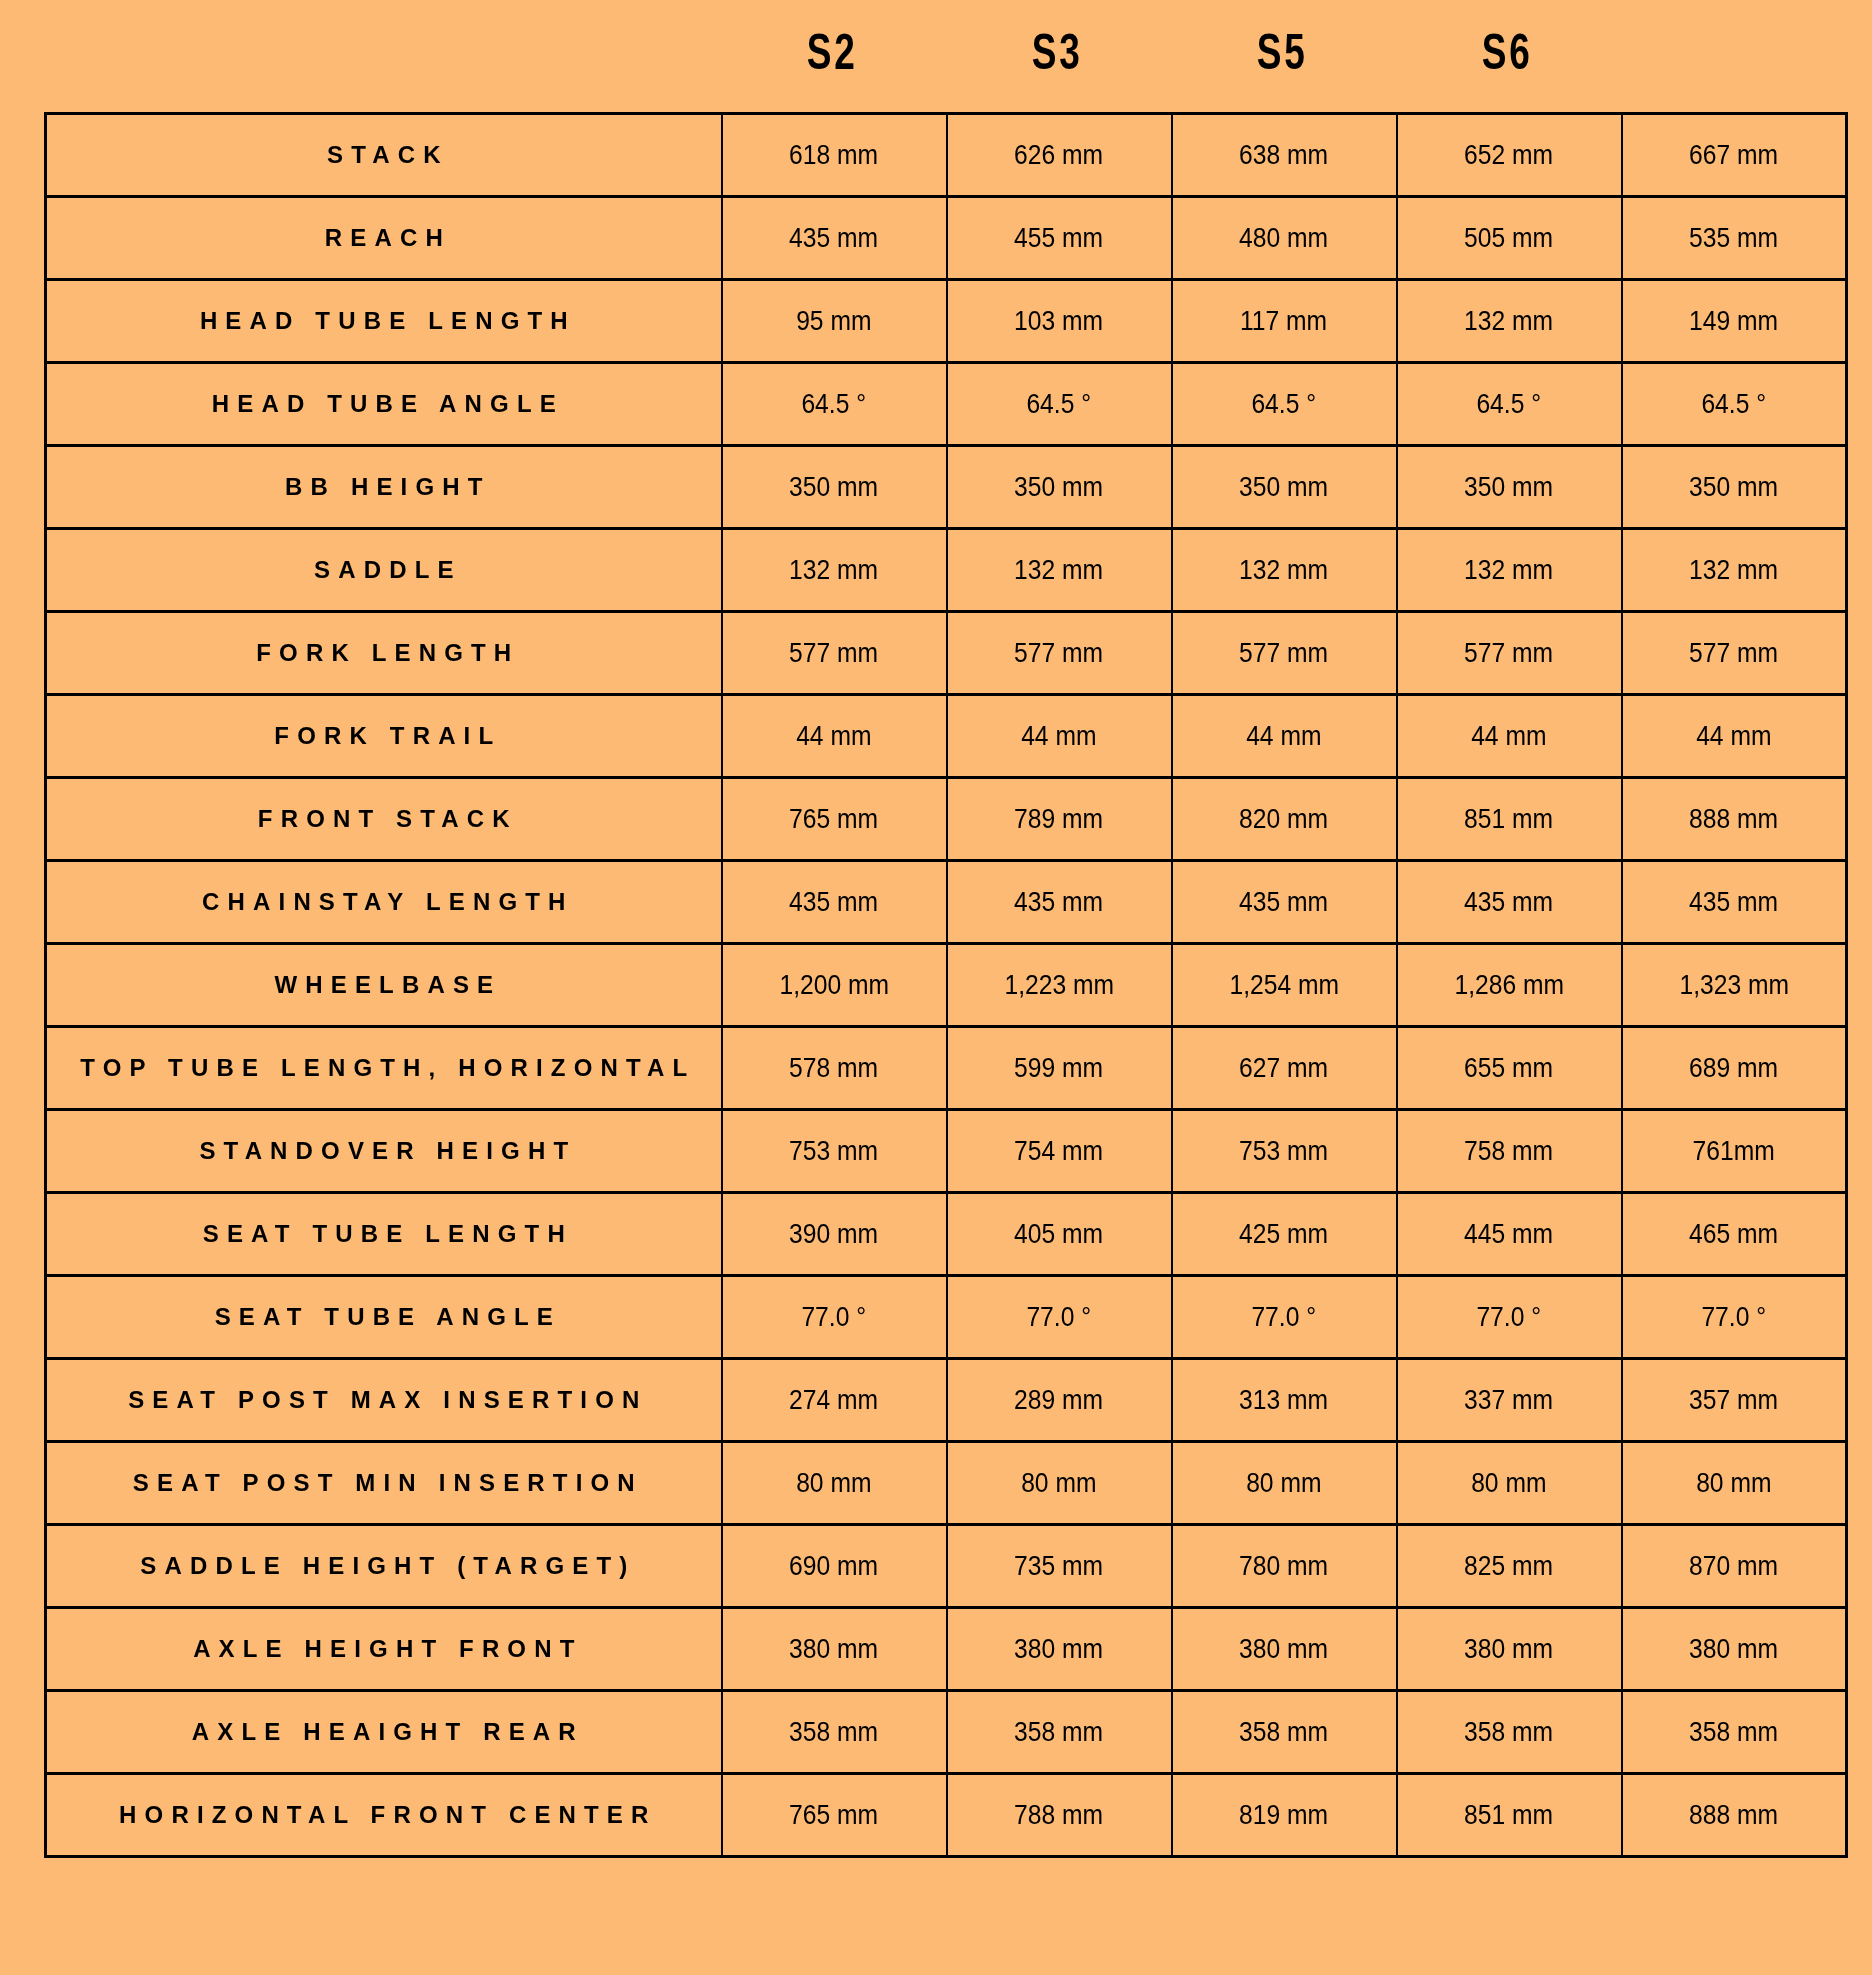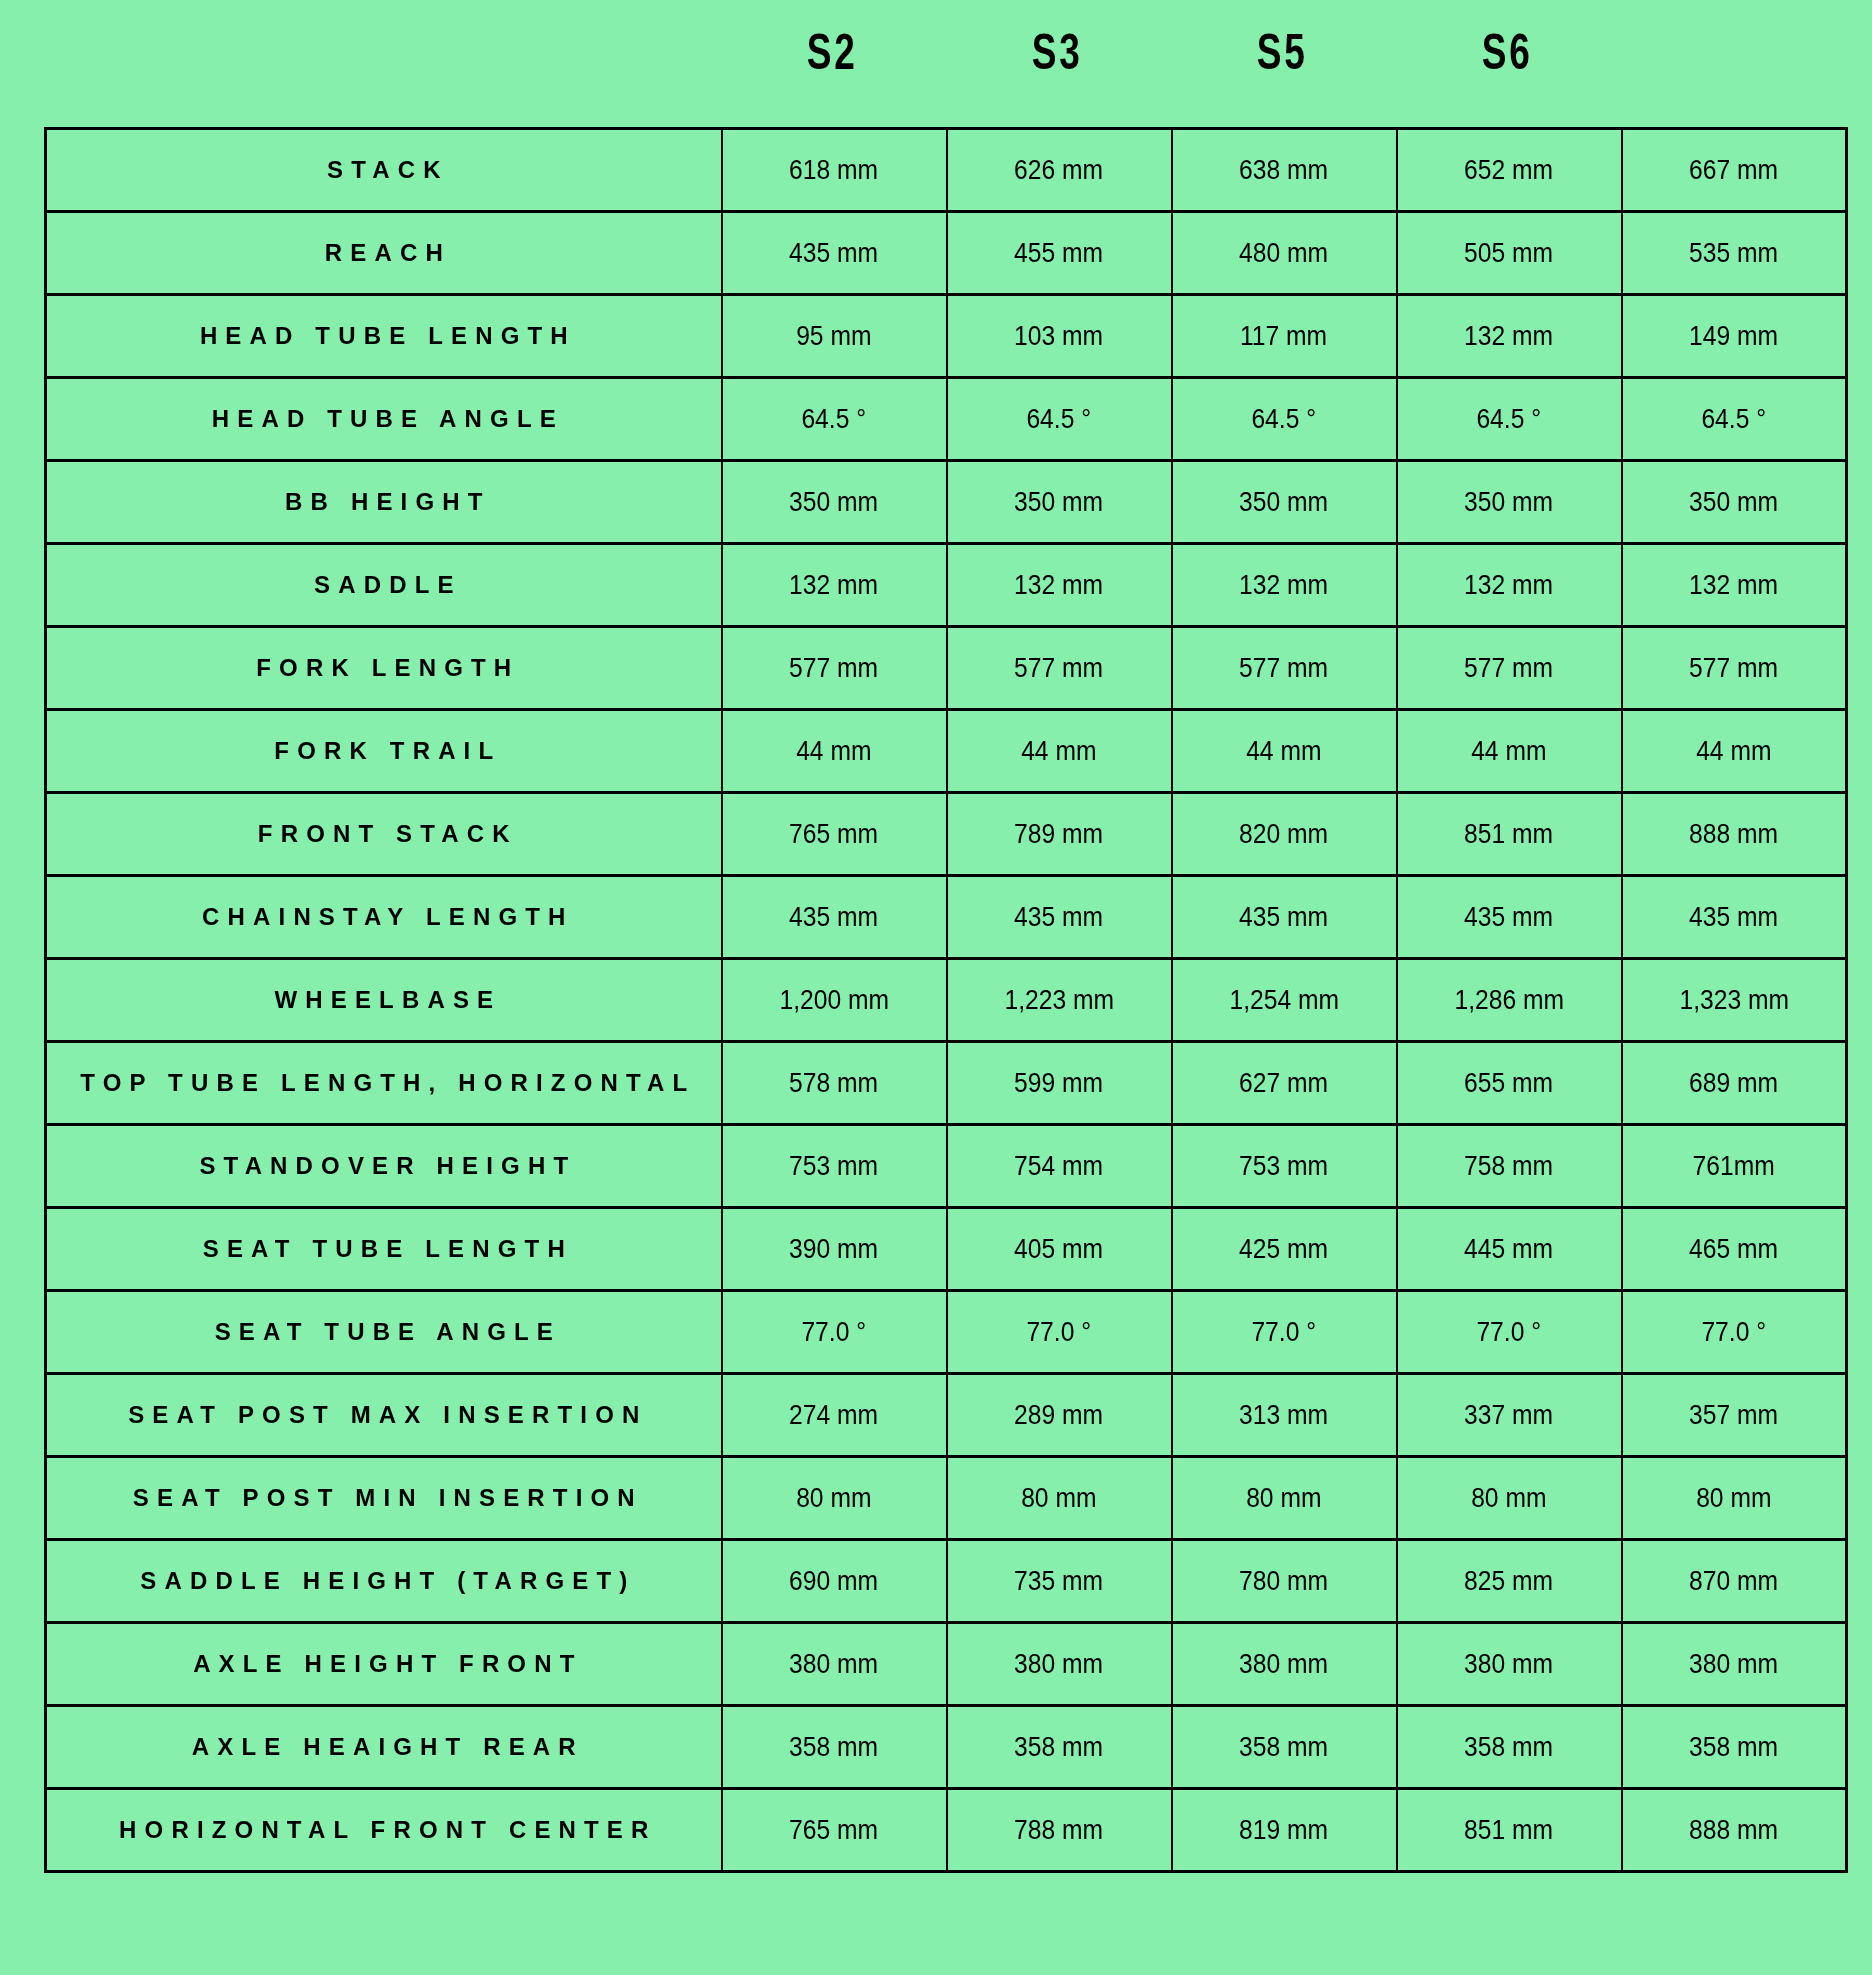--- a/index.html
+++ b/index.html
@@ -1,24 +1,24 @@
 <!DOCTYPE html>
 <html style="font-size:12.5px"><head>
 <meta charset="utf-8">
 <style>
   html,body{margin:0;padding:0;background:#ffffff;}
   body{width:1873px;height:1976px;font-family:"Liberation Sans",sans-serif;color:#000;}
-  .page{position:relative;width:1873px;height:1976px;background:#86efac;overflow:hidden;}
+  .page{position:relative;width:1873px;height:1976px;background:#fdba74;overflow:hidden;}
 
   .col-headers{position:absolute;left:44px;top:15.6px;width:1802px;display:flex;}
   .col-spacer{width:676px;}
   .col-h{width:225px;text-align:center;font-size:50px;font-weight:800;line-height:72px;white-space:nowrap;}
   .col-h span{display:inline-block;transform:scaleX(0.74);transform-origin:center;letter-spacing:0.07em;}
 
-  table.geo{position:absolute;left:44px;top:127px;width:1802px;border-collapse:collapse;table-layout:fixed;border:3.1px solid #000;}
+  table.geo{position:absolute;left:44px;top:112px;width:1802px;border-collapse:collapse;table-layout:fixed;border:3.1px solid #000;}
   table.geo td{border-left:2.3px solid #000;border-right:2.3px solid #000;border-top:3.1px solid #000;border-bottom:3.1px solid #000;height:80px;text-align:center;vertical-align:middle;padding:0;overflow:hidden;}
   td.lbl{font-size:24px;font-weight:700;letter-spacing:0.34em;text-indent:0.34em;white-space:nowrap;}
   td.val{font-size:28px;font-weight:400;white-space:nowrap;}
   td.val span{display:inline-block;transform:scaleX(0.88);transform-origin:center;}
 </style>
 </head>
 <body>
 
 <div class="page">
 

